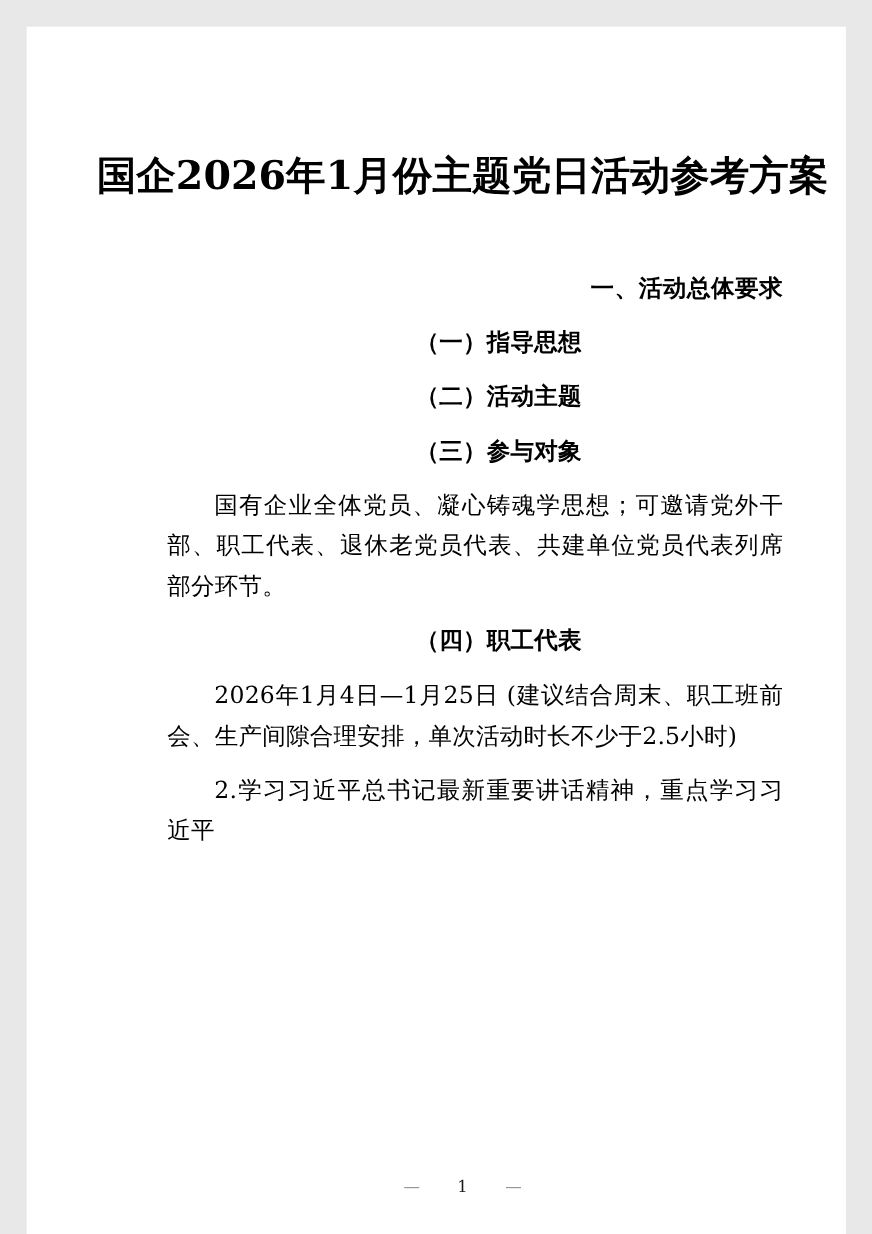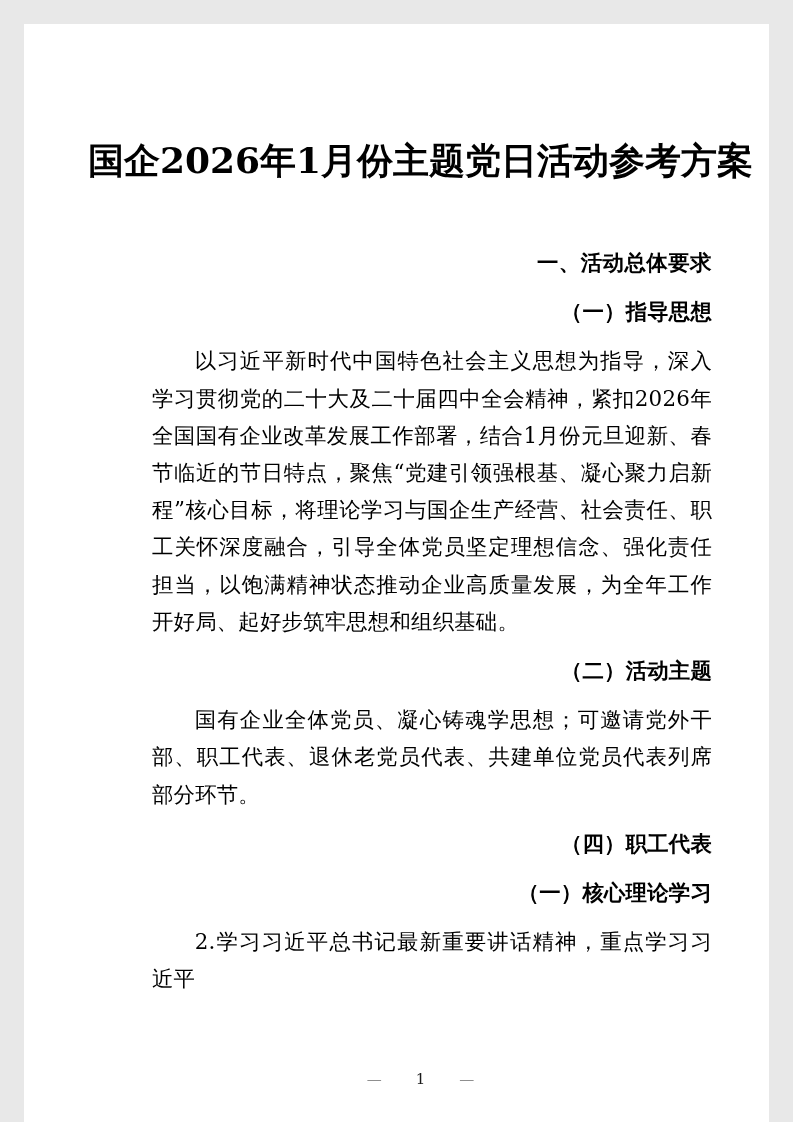--- a/index.html
+++ b/index.html
@@ -37,21 +37,21 @@
     letter-spacing:0.2px;
   }
   .block.h1 {
     font-weight:700;
     font-family:"DejaVu Sans","Liberation Sans",sans-serif;
     letter-spacing:0.5px;
     text-align:right;
   }
   .block.h2 {
     font-weight:700;
-    text-align:right;
+    text-align:center;
   }
   .footer {
     position:absolute;
     left:0; right:0; top:1033px;
     text-align:center;
     font-size:15px;
     line-height:20px;
     font-family:"DejaVu Serif","Liberation Serif",serif;
   }
   .footer .dash { color:#8c8c8c; }
@@ -60,25 +60,25 @@
 </head>
 <body>
 
 <div class="page">
 
   <div class="doc-title">国企2026年1月份主题党日活动参考方案</div>
 
   <div class="content">
     <div class="block h1">一、活动总体要求</div>
     <div class="block h2">（一）指导思想</div>
-    <div class="block p">以习近平新时代中国特色社会主义思想为指导，深入学习贯彻党的二十大及二十届四中全会精神，紧扣2026年全国国有企业改革发展工作部署，结合1月份元旦迎新、春节临近的节日特点，聚焦“党建引领强根基、凝心聚力启新程”核心目标，将理论学习与国企生产经营、社会责任、职工关怀深度融合，引导全体党员坚定理想信念、强化责任担当，以饱满精神状态推动企业高质量发展，为全年工作开好局、起好步筑牢思想和组织基础。</div>
     <div class="block h2">（二）活动主题</div>
+    <div class="block h2">（三）参与对象</div>
     <div class="block p">国有企业全体党员、凝心铸魂学思想；可邀请党外干部、职工代表、退休老党员代表、共建单位党员代表列席部分环节。</div>
     <div class="block h2">（四）职工代表</div>
-    <div class="block h2">（一）核心理论学习</div>
+    <div class="block p">2026年1月4日—1月25日 (建议结合周末、职工班前会、生产间隙合理安排，单次活动时长不少于2.5小时)</div>
     <div class="block p">2.学习习近平总书记最新重要讲话精神，重点学习习近平</div>
   </div>
 
   <div class="footer">
     <span class="dash">—</span><span class="num">1</span><span class="dash">—</span>
   </div>
 
 </div>
 
 </body></html>

